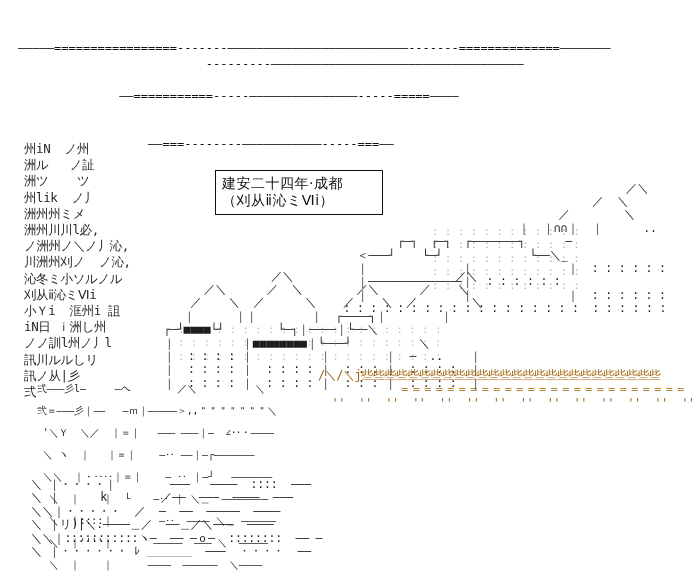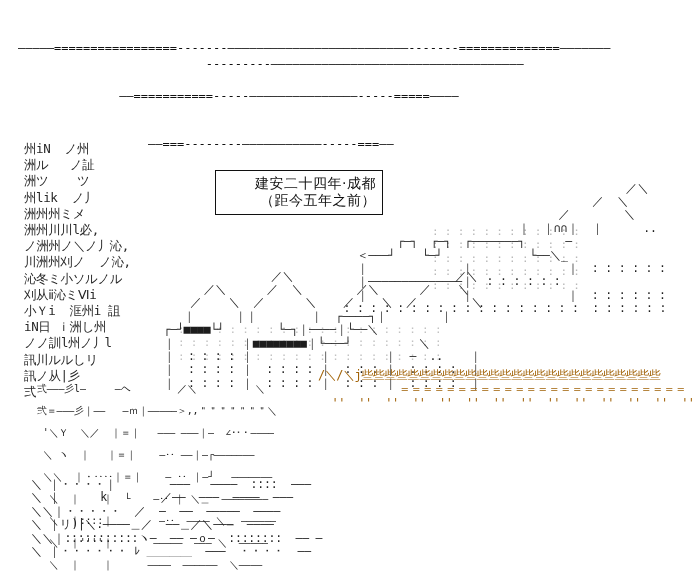--- a/index.html
+++ b/index.html
@@ -111,21 +111,21 @@
   
   #caption-box {
     position: absolute;
     left: 215px;
     top: 170px;
     width: 168px;
     box-sizing: border-box;
     border: 1px solid #101010;
     background: #ffffff;
     padding: 4px 6px 5px 6px;
-    text-align: right;
+    text-align: left;
   }
   .caption-line {
     font-family: "DejaVu Sans", "Liberation Sans", sans-serif;
     font-size: 14px;
     line-height: 17px;
     color: #101010;
     letter-spacing: 0.5px;
     white-space: nowrap;
   }
 </style>
@@ -206,16 +206,16 @@
 
   <pre class="ascii" id="shore-left"> ＼ ｜・・・・｜        ―――   ――――  ::::  ―――
  ＼ ｜      k        ／――  ―――  ――――  ―――
  ＼＼｜・・・・・  ／  ―  ――  ―――――  ――――
  ＼ ｜リ)|＼.――――＿／  ――＿／＼―――  ――――
  ＼＼｜:::::::::::ヽ―  ―― ―ｏ―  ::::::::  ―― ―
  ＼ ｜・・・・・・ ﾚ ＿＿＿＿  ―――  ・・・・  ――</pre>
 
   <div id="caption-box">
     <div class="caption-line">建安二十四年·成都</div>
-    <div class="caption-line">（距今五年之前）</div>
+    <div class="caption-line">（刈从ⅱ沁ミⅥi）</div>
   </div>
 
 </div>
 
 </body></html>

